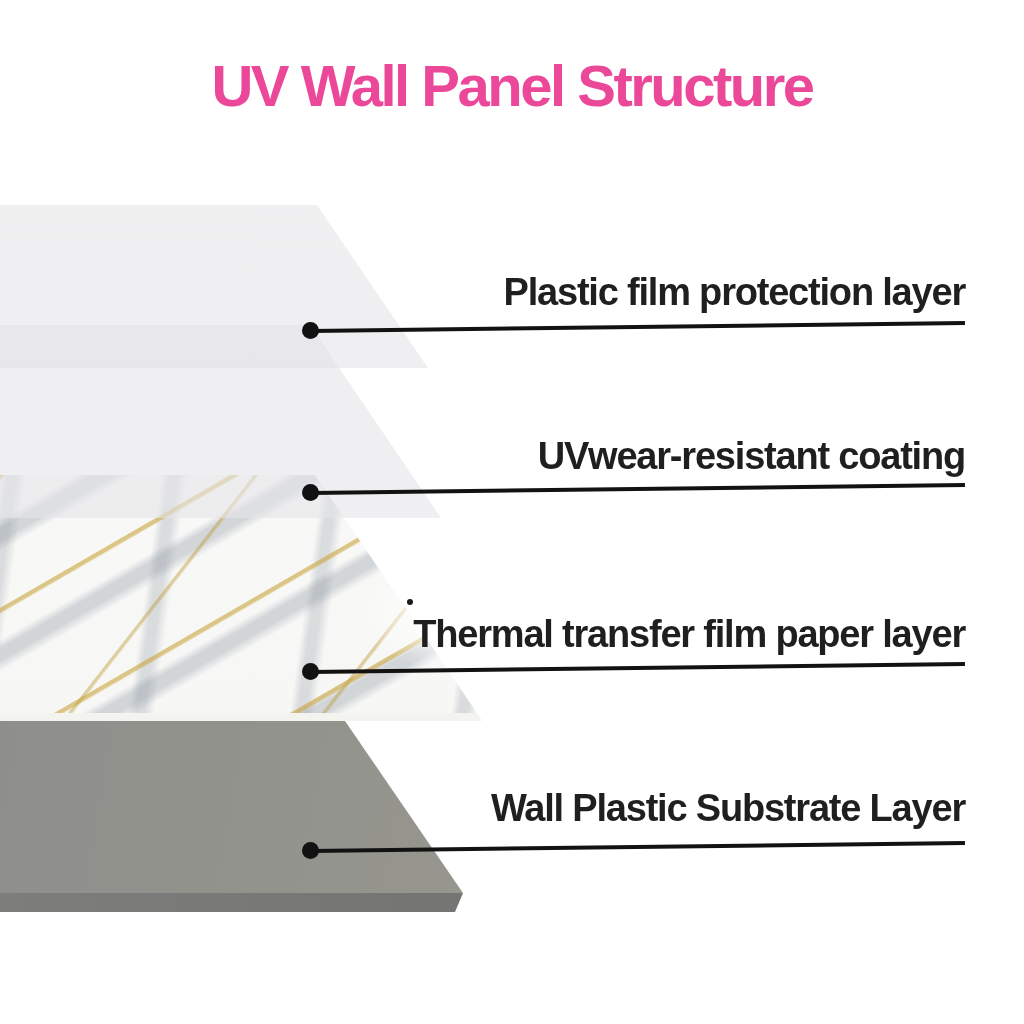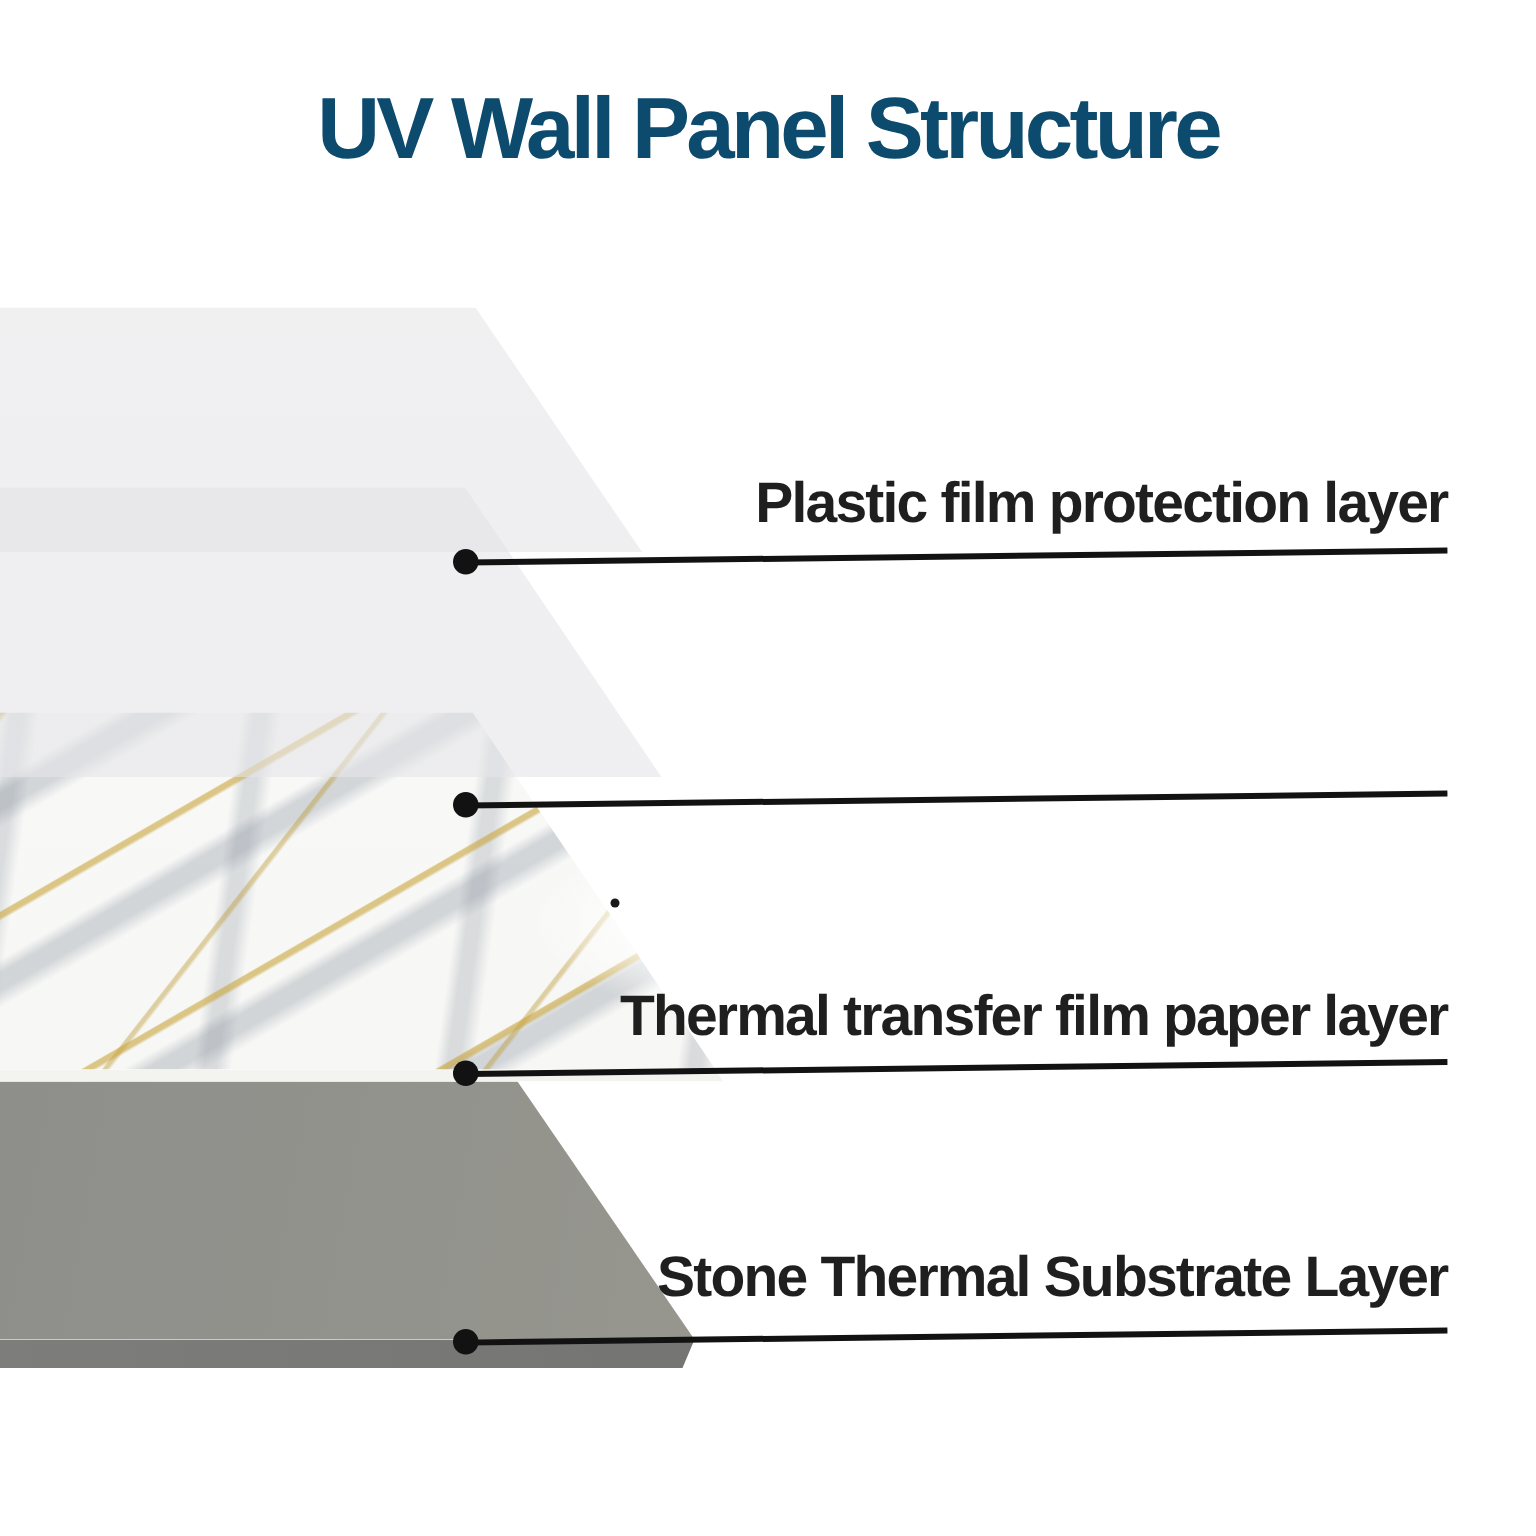--- a/index.html
+++ b/index.html
@@ -16,21 +16,21 @@
   .title {
     position: absolute;
     top: 50px;
     left: 0;
     width: 100%;
     text-align: center;
     font-size: 58px;
     line-height: 1.25;
     font-weight: 700;
     letter-spacing: -2.5px;
-    color: #0c4a6e;
+    color: #ec4899;
   }
 
   
   .layer { position: absolute; inset: 0; }
 
   
   .panel-film {
     clip-path: polygon(0px 205px, 317px 205px, 428px 368px, 0px 368px);
     background: linear-gradient(to bottom, rgba(228,228,231,0.50), rgba(222,222,226,0.62));
   }
@@ -62,21 +62,21 @@
   .panel-substrate-top {
     clip-path: polygon(0px 721px, 345px 721px, 463px 893px, 0px 893px);
     background: linear-gradient(100deg, #8c8c8a 0%, #97978f 55%, #b3b3af 100%);
   }
   .panel-substrate-front {
     clip-path: polygon(0px 893px, 463px 893px, 455px 912px, 0px 912px);
     background: linear-gradient(to right, #7d7d7b 0%, #6a6a68 100%);
   }
 
   
-  .callout { position: absolute; inset: 0; margin-top: 44px; }
+  .callout { position: absolute; inset: 0; }
   .callout-label {
     position: absolute;
     right: 59px;
     white-space: nowrap;
     text-align: right;
     font-size: 38px;
     line-height: 44px;
     font-weight: 700;
     letter-spacing: -1.2px;
     color: #1f1f1f;
@@ -137,29 +137,30 @@
 
   <div class="artifact-dot"></div>
 
   <div class="callout c1">
     <div class="callout-label">Plastic film protection layer</div>
     <div class="leader-line"></div>
     <div class="leader-dot"></div>
   </div>
 
   <div class="callout c2">
+    <div class="callout-label">UVwear-resistant coating</div>
     <div class="leader-line"></div>
     <div class="leader-dot"></div>
   </div>
 
   <div class="callout c3">
     <div class="callout-label">Thermal transfer film paper layer</div>
     <div class="leader-line"></div>
     <div class="leader-dot"></div>
   </div>
 
   <div class="callout c4">
-    <div class="callout-label">Stone Thermal Substrate Layer</div>
+    <div class="callout-label">Wall Plastic Substrate Layer</div>
     <div class="leader-line"></div>
     <div class="leader-dot"></div>
   </div>
 
 </div>
 
 </body></html>

